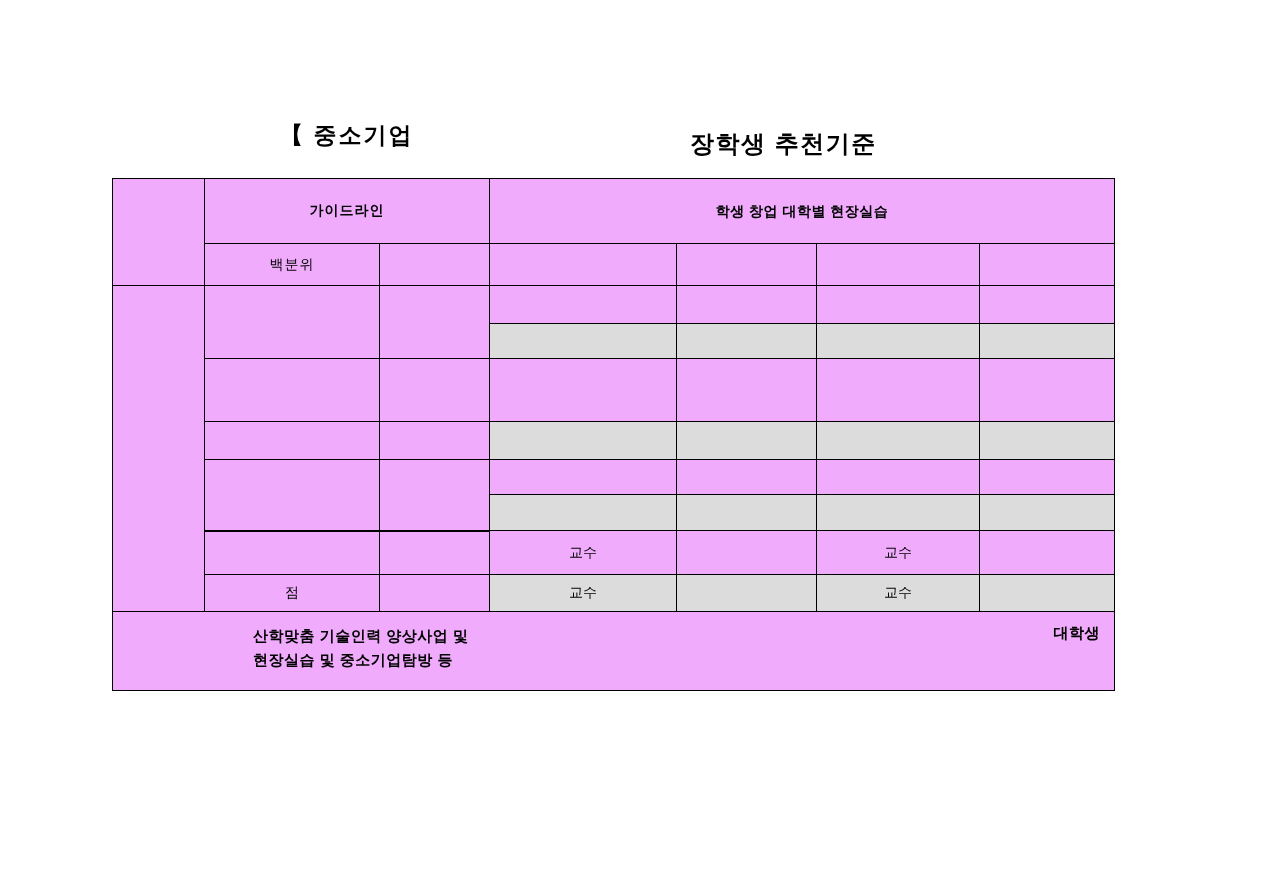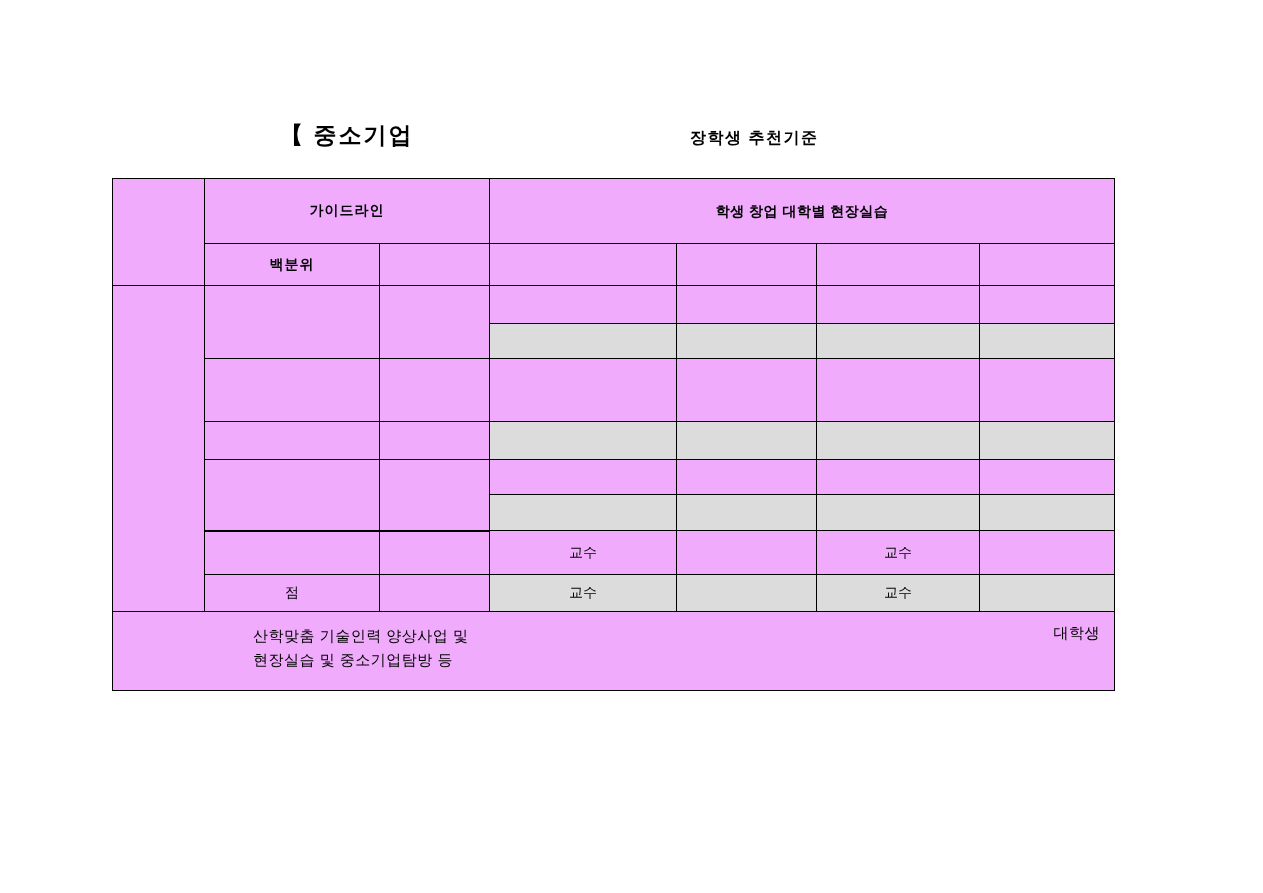--- a/index.html
+++ b/index.html
@@ -36,21 +36,21 @@
     top: 0;
     font-size: 23px;
     font-weight: bold;
     letter-spacing: 2px;
     white-space: nowrap;
   }
   .title-right {
     position: absolute;
     left: 578px;
     top: 8px;
-    font-size: 16px;
+    font-size: 24px;
     font-weight: bold;
     letter-spacing: 1.5px;
     white-space: nowrap;
   }
 
   
   .doc-table {
     position: absolute;
     left: 112px;
     top: 178px;
@@ -74,37 +74,38 @@
     letter-spacing: 1px;
   }
   .c-head-student {
     font-size: 15px;
     font-weight: bold;
     line-height: 1.35;
     letter-spacing: 0.5px;
   }
   .c-percentile {
     font-size: 17px;
-    font-weight: bold;
+    font-weight: normal;
     text-align: left;
     padding-left: 18px;
     letter-spacing: 1px;
   }
   .c-small {
     font-size: 14px;
   }
   .c-point {
     font-size: 15px;
   }
 
   
   .footer-cell {
     position: relative;
     height: 78px;
     text-align: left;
+    font-weight: bold;
   }
   .footer-text {
     position: absolute;
     left: 140px;
     top: 12px;
     font-size: 15px;
     line-height: 1.6;
     text-align: left;
     letter-spacing: 0.5px;
     white-space: pre-line;

